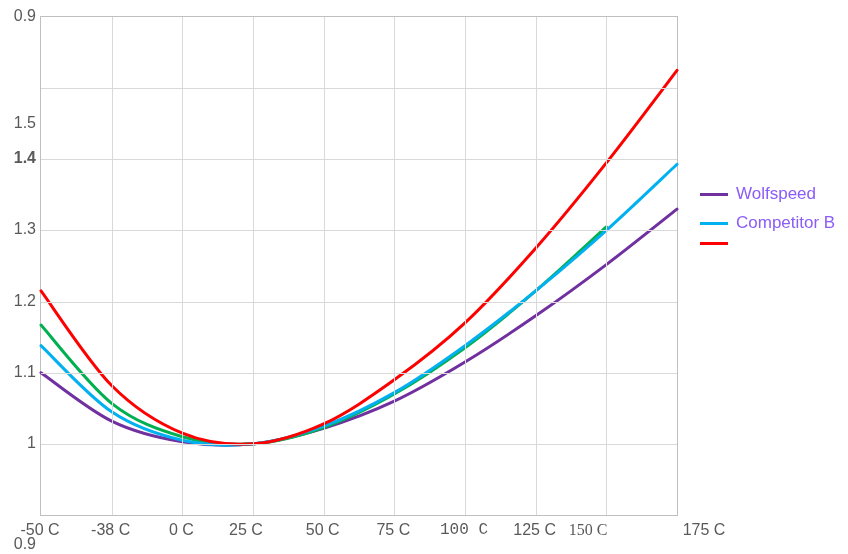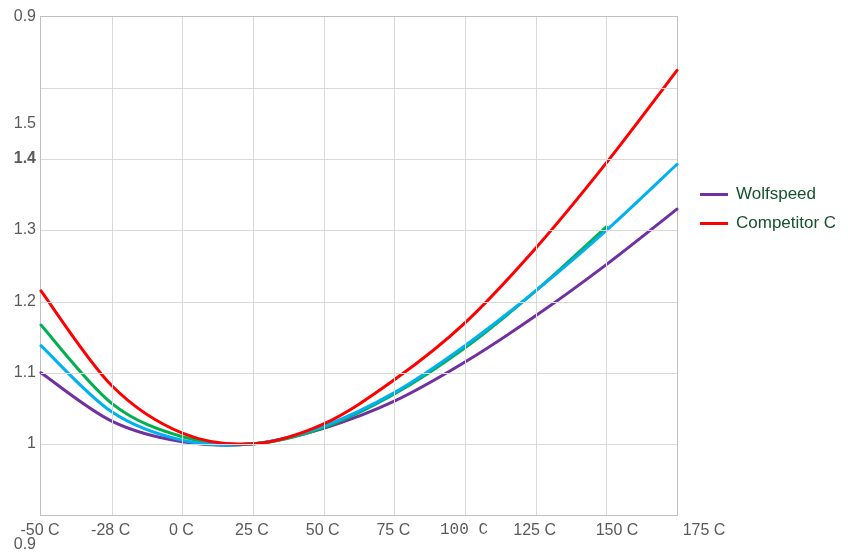--- a/index.html
+++ b/index.html
@@ -6,21 +6,21 @@
   .wrap{position:relative;width:848px;height:554px;}
   .plot{position:absolute;left:40px;top:16px;width:638px;height:500px;border:1px solid #bfbfbf;box-sizing:border-box;}
   .hgrid,.vgrid{position:absolute;background:#d9d9d9;}
   .hgrid{left:0;right:0;height:1px;}
   .vgrid{top:0;bottom:0;width:1px;}
   .ytick{position:absolute;right:812px;width:34px;text-align:right;font-size:16px;line-height:16px;transform:translateY(-8px);}
   .xtick{position:absolute;top:522px;font-size:16px;line-height:16px;transform:translateX(-50%);white-space:nowrap;}
   svg.lines{position:absolute;left:0;top:0;width:100%;height:100%;overflow:visible;}
   .series{fill:none;stroke-width:3;stroke-linecap:round;stroke-linejoin:round;}
   .legend{position:absolute;left:700px;top:175px;}
-  .lg-item{display:flex;align-items:center;margin:9px 0;font-size:17px;color:#14532d;}
+  .lg-item{display:flex;align-items:center;margin:9px 0;font-size:17px;color:#8b5cf6;}
   .lg-sw{width:28px;height:3px;margin-right:8px;}
 </style>
 </head>
 <body>
 
 <div class="wrap">
   <div class="plot">
     <svg class="lines" viewBox="0 0 636 498" preserveAspectRatio="none">
         <path d="M0,355.71428571428567 C11.777777777777777,363.77714285714285 47.1111111111111,392.59 70.66666666666666,404.0914285714286 C94.22222222222221,415.5928571428572 117.77777777777776,420.92857142857156 141.33333333333331,424.72285714285726 C164.88888888888886,428.51714285714297 188.44444444444446,429.11000000000007 212,426.8571428571429 C235.55555555555554,424.6042857142857 259.1111111111111,418.32 282.66666666666663,411.2057142857143 C306.2222222222222,404.0914285714286 329.7777777777778,395.1985714285714 353.33333333333337,384.1714285714286 C376.8888888888889,373.14428571428573 400.44444444444446,359.2714285714286 424,345.0428571428572 C447.55555555555554,330.8142857142858 471.11111111111114,315.04428571428576 494.6666666666667,298.80000000000007 C518.2222222222222,282.5557142857144 541.7777777777777,265.3628571428572 565.3333333333333,247.5771428571429 C588.8888888888888,229.79142857142858 624.2222222222222,201.33428571428573 636,192.0857142857143" class="series" stroke="#7030a0"></path>
         <path d="M0,308.04857142857145 C11.777777777777777,321.0914285714286 47.1111111111111,367.6900000000001 70.66666666666666,386.3057142857144 C94.22222222222221,404.92142857142863 117.77777777777776,412.9842857142857 141.33333333333331,419.74285714285713 C164.88888888888886,426.50142857142856 188.44444444444446,428.3985714285715 212,426.8571428571429 C235.55555555555554,425.3157142857143 259.1111111111111,418.7942857142858 282.66666666666663,410.4942857142858 C306.2222222222222,402.1942857142858 329.7777777777778,390.33714285714285 353.33333333333337,377.0571428571428 C376.8888888888889,363.7771428571428 400.44444444444446,348.0071428571428 424,330.8142857142857 C447.55555555555554,313.62142857142857 471.11111111111114,294.0571428571428 494.6666666666667,273.9 C518.2222222222222,253.74285714285713 553.5555555555555,220.54285714285723 565.3333333333333,209.87142857142868" class="series" stroke="#00b050"></path>
@@ -41,35 +41,38 @@
       <div class="vgrid" style="left: 424px;"></div>
       <div class="vgrid" style="left: 494.667px;"></div>
       <div class="vgrid" style="left: 565.333px;"></div>
     </div>
   <div class="legend">
       <div class="lg-item">
         <span class="lg-sw" style="background: rgb(112, 48, 160);"></span>
         <span>Wolfspeed</span>
       </div>
       <div class="lg-item">
+        <span class="lg-sw" style="background: rgb(0, 176, 240);"></span>
+        <span>Competitor B</span>
+      </div>
+      <div class="lg-item">
         <span class="lg-sw" style="background: rgb(255, 0, 0);"></span>
-        <span>Competitor C</span>
       </div>
     </div>
 <div class="ytick" style="top: 534px; margin-top: 10px;">0.9</div>
     <div class="ytick" style="top: 442.857px;">1</div>
     <div class="ytick" style="top: 371.714px;">1.1</div>
     <div class="ytick" style="top: 300.571px;">1.2</div>
     <div class="ytick" style="top: 229.429px;">1.3</div>
     <div class="ytick" style="top: 158.286px; font-weight: bold;">1.4</div>
     <div class="ytick" style="top: 95px; margin-top: 28px;">1.5</div>
     <div class="ytick" style="top: 16px;">0.9</div>
     <div class="xtick" style="left: 40px;">-50 C</div>
-    <div class="xtick" style="left: 110.667px;">-28 C</div>
+    <div class="xtick" style="left: 110.667px;">-38 C</div>
     <div class="xtick" style="left: 181.333px;">0 C</div>
-    <div class="xtick" style="left: 252px;">25 C</div>
+    <div class="xtick" style="left: 246px;">25 C</div>
     <div class="xtick" style="left: 322.667px;">50 C</div>
     <div class="xtick" style="left: 393.333px;">75 C</div>
     <div class="xtick" style="left: 464px; font-family: Liberation Mono, monospace;">100 C</div>
     <div class="xtick" style="left: 534.667px;">125 C</div>
-    <div class="xtick" style="left: 617px;">150 C</div>
+    <div class="xtick" style="left: 588px; font-family: Liberation Serif, serif;">150 C</div>
     <div class="xtick" style="left: 676px; margin-left: 28px;">175 C</div>
   </div>
 
 </body></html>

